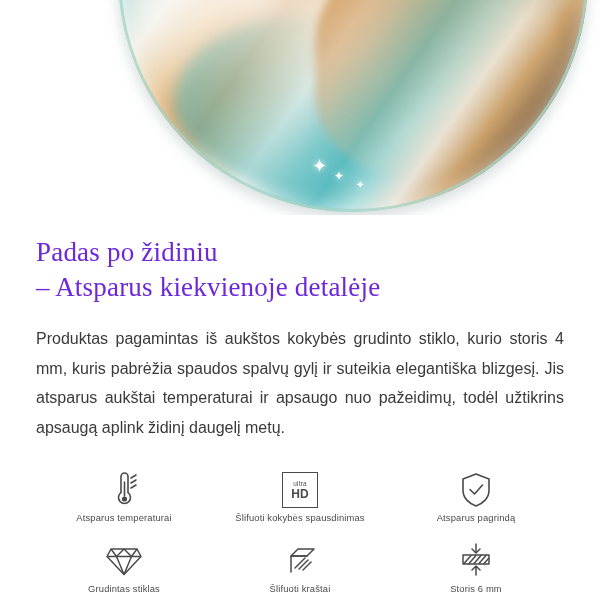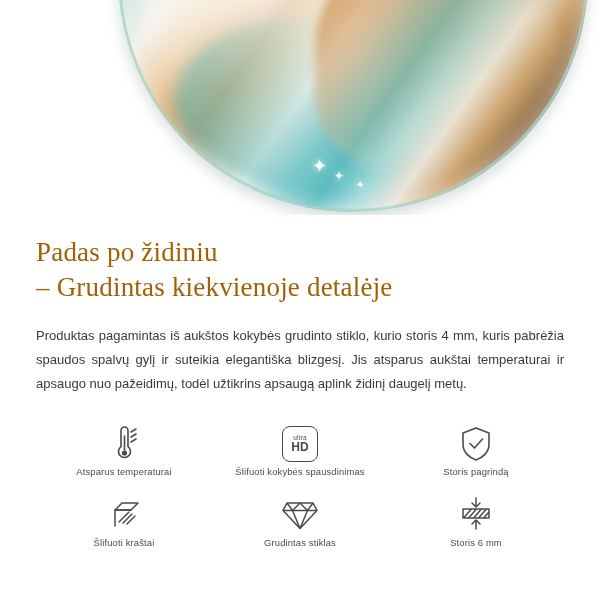--- a/index.html
+++ b/index.html
@@ -123,27 +123,27 @@
   
   .content {
     padding: 0 36px;
   }
   .headline {
     margin: 20px 0 0 0;
     font-family: "Liberation Serif", serif;
     font-size: 27px;
     line-height: 1.28;
     font-weight: 400;
-    color: #a16207;
+    color: #6d28d9;
     letter-spacing: 0.2px;
   }
   .headline .line2 { display: block; }
   .body-copy {
     margin: 20px 0 0 0;
-    font-size: 13px;
+    font-size: 16px;
     line-height: 1.85;
     color: #3a3a3a;
     max-width: 536px;
     text-align: justify;
   }
 
   
   .features {
     margin-top: 26px;
     display: grid;
@@ -166,21 +166,21 @@
   .feature-label {
     font-size: 9.4px;
     color: #4a4a4a;
     text-align: center;
     letter-spacing: 0.15px;
   }
   .hd-box {
     width: 34px;
     height: 34px;
     border: 1.6px solid #4a4a4a;
-    border-radius: 8px;
+    border-radius: 0;
     display: flex;
     flex-direction: column;
     align-items: center;
     justify-content: center;
     line-height: 1.05;
   }
   .hd-box .ultra { font-size: 6.4px; letter-spacing: 0.2px; }
   .hd-box .hd { font-size: 12px; font-weight: bold; }
 </style>
 </head>
@@ -198,21 +198,21 @@
     </div>
     <span class="sparkle s1">✦</span>
     <span class="sparkle s2">✦</span>
     <span class="sparkle s3">✦</span>
   </div>
 
   <div class="content">
 
     <h1 class="headline">
       <span>Padas po židiniu</span>
-      <span class="line2">– Grudintas kiekvienoje detalėje</span>
+      <span class="line2">– Atsparus kiekvienoje detalėje</span>
     </h1>
 
     <p class="body-copy">Produktas pagamintas iš aukštos kokybės grudinto stiklo, kurio storis 4 mm, kuris pabrėžia spaudos spalvų gylį ir suteikia elegantiška blizgesį. Jis atsparus aukštai temperaturai ir apsaugo nuo pažeidimų, todėl užtikrins apsaugą aplink židinį daugelį metų.</p>
 
     <div class="features">
 
       <div class="feature">
         <div class="feature-icon">
           <svg width="34" height="40" viewBox="0 0 34 40" fill="none" stroke="#4a4a4a" stroke-width="1.6" stroke-linecap="round">
             <path d="M14 6.5a3.5 3.5 0 0 1 7 0v16.2a6 6 0 1 1-7 0z"></path>
@@ -236,50 +236,50 @@
         <div class="feature-label">Šlifuoti kokybės spausdinimas</div>
       </div>
 
       <div class="feature">
         <div class="feature-icon">
           <svg width="36" height="40" viewBox="0 0 36 40" fill="none" stroke="#4a4a4a" stroke-width="1.6" stroke-linecap="round" stroke-linejoin="round">
             <path d="M18 4 L31 9 V20.5 C31 28 25 33.5 18 36 C11 33.5 5 28 5 20.5 V9 Z"></path>
             <polyline points="12,19.5 16.5,24 24.5,15"></polyline>
           </svg>
         </div>
-        <div class="feature-label">Storis pagrindą</div>
-      </div>
-
-      <div class="feature">
-        <div class="feature-icon">
-          <svg width="38" height="34" viewBox="0 0 38 34" fill="none" stroke="#4a4a4a" stroke-width="1.5" stroke-linecap="round" stroke-linejoin="round">
-            <path d="M10 28 L10 12 L26 12"></path>
-            <path d="M10 12 L26 12 L33 5 L17 5 Z" stroke-width="1.5"></path>
-            <line x1="14" y1="24" x2="24" y2="14"></line>
-            <line x1="18" y1="25" x2="27" y2="16"></line>
-            <line x1="22" y1="26" x2="30" y2="18"></line>
-          </svg>
-        </div>
-        <div class="feature-label">Šlifuoti kraštai</div>
+        <div class="feature-label">Atsparus pagrindą</div>
       </div>
 
       <div class="feature">
         <div class="feature-icon">
           <svg width="40" height="34" viewBox="0 0 40 34" fill="none" stroke="#4a4a4a" stroke-width="1.5" stroke-linejoin="round">
             <path d="M7 5 H33 L37 12.5 L20 30.5 L3 12.5 Z"></path>
             <line x1="3" y1="12.5" x2="37" y2="12.5"></line>
             <line x1="7" y1="5" x2="12.5" y2="12.5"></line>
             <line x1="33" y1="5" x2="27.5" y2="12.5"></line>
             <line x1="12.5" y1="12.5" x2="20" y2="30.5"></line>
             <line x1="27.5" y1="12.5" x2="20" y2="30.5"></line>
             <line x1="12.5" y1="12.5" x2="20" y2="5"></line>
             <line x1="27.5" y1="12.5" x2="20" y2="5"></line>
           </svg>
         </div>
         <div class="feature-label">Grudintas stiklas</div>
+      </div>
+
+      <div class="feature">
+        <div class="feature-icon">
+          <svg width="38" height="34" viewBox="0 0 38 34" fill="none" stroke="#4a4a4a" stroke-width="1.5" stroke-linecap="round" stroke-linejoin="round">
+            <path d="M10 28 L10 12 L26 12"></path>
+            <path d="M10 12 L26 12 L33 5 L17 5 Z" stroke-width="1.5"></path>
+            <line x1="14" y1="24" x2="24" y2="14"></line>
+            <line x1="18" y1="25" x2="27" y2="16"></line>
+            <line x1="22" y1="26" x2="30" y2="18"></line>
+          </svg>
+        </div>
+        <div class="feature-label">Šlifuoti kraštai</div>
       </div>
 
       <div class="feature">
         <div class="feature-icon">
           <svg width="38" height="40" viewBox="0 0 38 40" fill="none" stroke="#4a4a4a" stroke-width="1.5" stroke-linecap="round" stroke-linejoin="round">
             <line x1="19" y1="3" x2="19" y2="11"></line>
             <polyline points="15,8 19,12 23,8"></polyline>
             <rect x="6" y="14" width="26" height="9"></rect>
             <line x1="7" y1="22.5" x2="14" y2="14.5"></line>
             <line x1="12" y1="22.5" x2="19" y2="14.5"></line>

